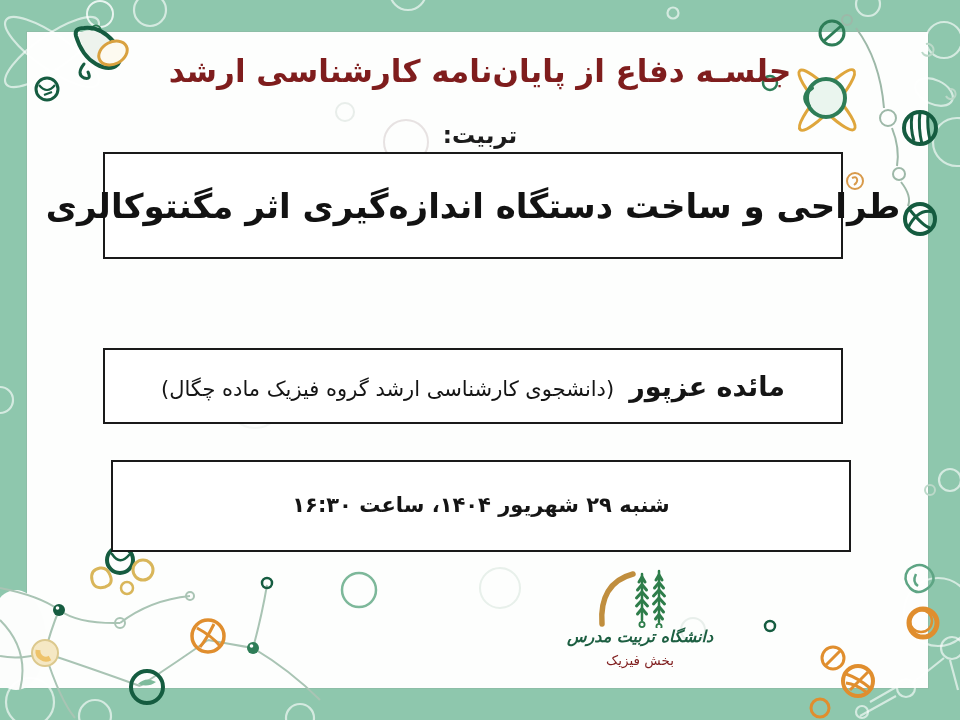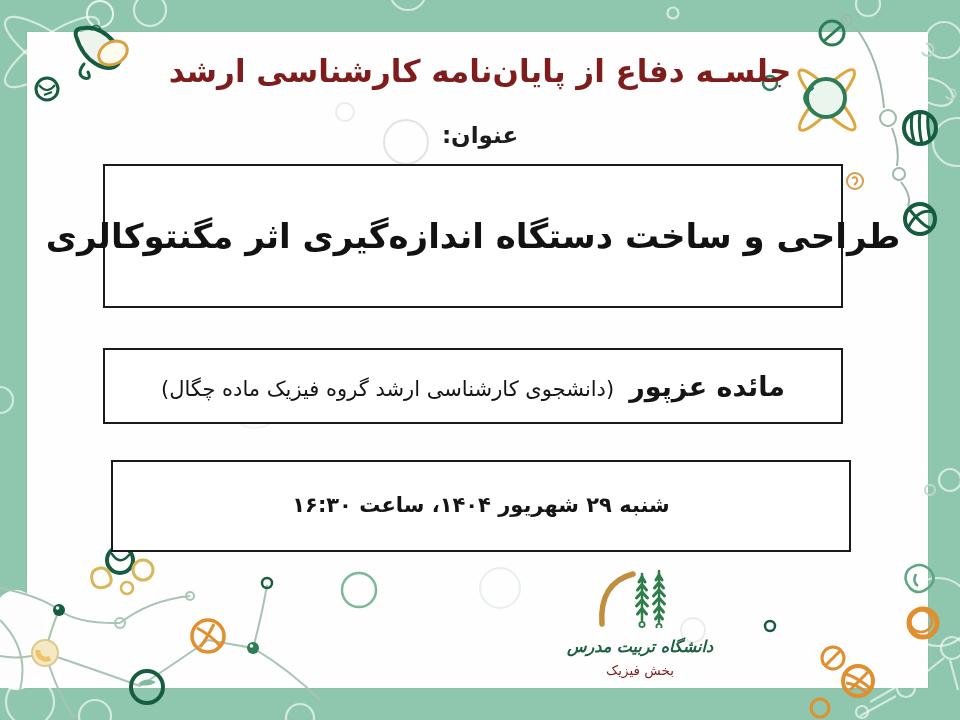--- a/index.html
+++ b/index.html
@@ -22,37 +22,37 @@
   }
   .title-label{
     left:0;top:122px;width:960px;text-align:center;
     font-size:23px;font-weight:bold;color:#1c1c1c;
   }
   .box{
     position:absolute;left:103px;width:740px;background:#ffffff;
     border:2px solid #1a1a1a;box-sizing:border-box;
     display:flex;align-items:center;justify-content:center;
   }
-  .thesis-box{top:164px;height:144px;}
+  .thesis-box{top:152px;height:107px;}
   .thesis-title{
     font-size:34px;font-weight:bold;color:#121212;white-space:nowrap;
   }
   .student-box{top:348px;height:76px;}
   .student-line{white-space:nowrap;color:#151515;}
   .student-name{font-size:27px;font-weight:bold;}
   .student-affiliation{font-size:21px;font-weight:normal;margin-right:10px;}
   .schedule-box{top:460px;height:92px;flex-direction:column;margin-left:8px;}
   .schedule-line{
     font-size:21px;font-weight:bold;color:#151515;line-height:1.6;
     text-align:center;white-space:nowrap;
   }
   .logo-block{left:555px;top:566px;width:170px;z-index:2;position:absolute;text-align:center;}
   .logo-art{display:block;margin:0 auto;}
   .university-name{
-    margin-top:10px;font-size:16px;font-weight:bold;font-style:italic;
+    margin-top:0;font-size:16px;font-weight:bold;font-style:italic;
     color:#1d5f42;line-height:1.1;
   }
   .department-name{
     margin-top:6px;font-size:13.5px;font-weight:normal;color:#7f1d1d;
   }
 </style>
 </head>
 <body>
 
 <div class="content-area"></div>
@@ -190,21 +190,21 @@
   <g fill="none" stroke="#e08e2e">
     <circle cx="923" cy="623" r="14" stroke-width="5"></circle>
     <circle cx="921" cy="621" r="11" stroke-width="2.5"></circle>
   </g>
   <circle cx="820" cy="708" r="9" fill="none" stroke="#e08e2e" stroke-width="3"></circle>
   <path d="M908 570 q12 -10 22 0 q8 10 -2 18 q-10 8 -18 0 q-8 -9 -2 -18 M916 574 q-4 8 2 12" fill="none" stroke="#5ea584" stroke-width="2.5"></path>
 </svg>
 
 <div class="layer session-title rtl">جلسـه دفاع از پایان‌نامه کارشناسی ارشد</div>
 
-<div class="layer title-label rtl">عنوان:</div>
+<div class="layer title-label rtl">تربیت:</div>
 
 <div class="layer box thesis-box">
   <div class="thesis-title rtl">طراحی و ساخت دستگاه اندازه‌گیری اثر مگنتوکالری</div>
 </div>
 
 <div class="layer box student-box">
   <div class="student-line rtl">
     <span class="student-name">مائده عزپور</span>
     <span class="student-affiliation">(دانشجوی کارشناسی ارشد گروه فیزیک ماده چگال)</span>
   </div>

